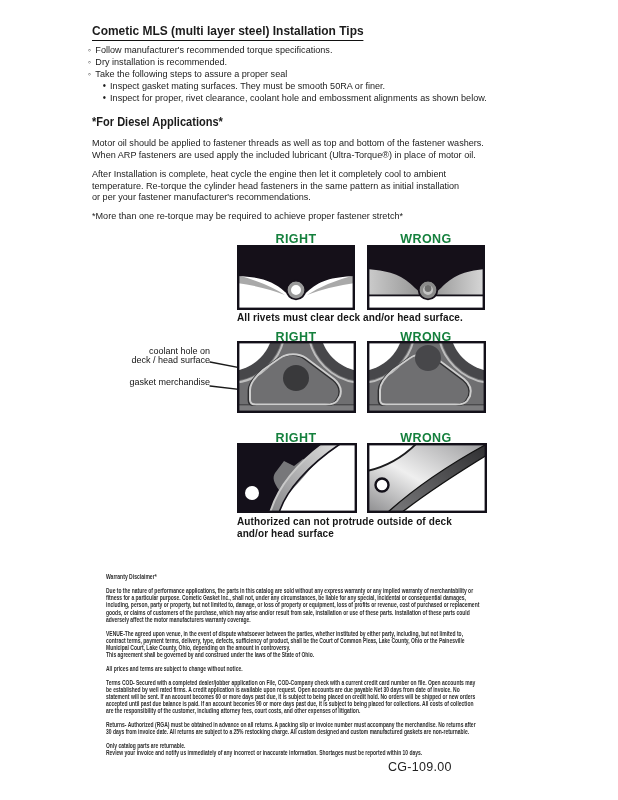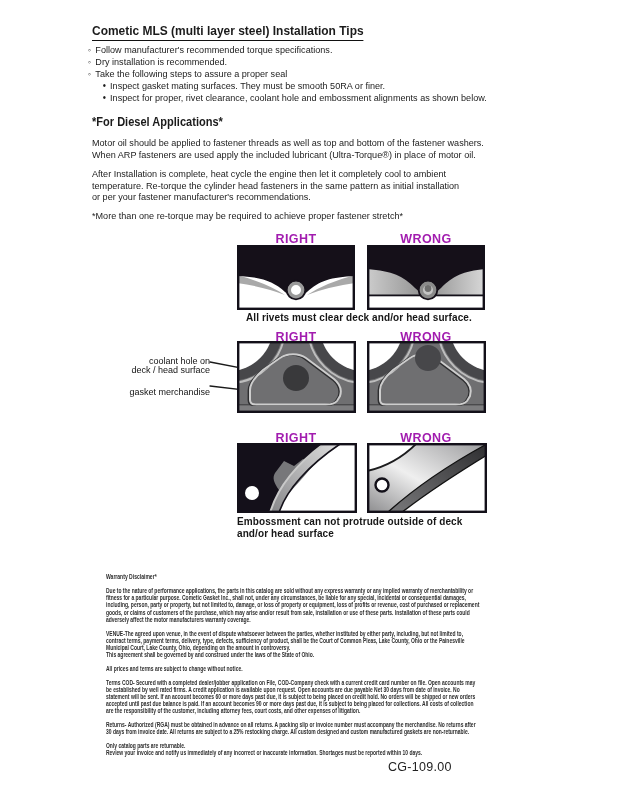--- a/index.html
+++ b/index.html
@@ -15,27 +15,27 @@
   .brow{display:flex;align-items:flex-start;white-space:nowrap;}
   .brow .mark{width:8px;flex:0 0 8px;font-size:9px;}
   .brow.sub{margin-left:16px;}
   .brow.sub .mark{font-size:10px;}
   
   .diesel{position:absolute;left:92px;top:117px;width:540px;font-size:9.9px;line-height:11.4px;}
   .diesel h2{font-size:12px;font-weight:bold;margin:0 0 9px 0;}
   .diesel p{margin:0 0 8px 0;white-space:pre-line;}
   
   .dg-label{position:absolute;width:118px;text-align:center;font-size:12.5px;font-weight:600;
-            letter-spacing:.4px;color:#a21caf;}
+            letter-spacing:.4px;color:#15803d;}
   .dg-box{position:absolute;line-height:0;}
   .dg-box svg{display:block;}
   .caption{position:absolute;font-size:10px;font-weight:bold;letter-spacing:.1px;
            white-space:pre-line;line-height:12px;color:#161616;}
   .side-label{position:absolute;width:94px;text-align:right;font-size:9px;line-height:9.4px;
-              white-space:pre-line;color:#141414;margin-top:10px;}
+              white-space:pre-line;color:#141414;}
   .leaders{position:absolute;left:203px;top:352px;pointer-events:none;}
   
   .warranty{position:absolute;left:106px;top:573px;width:560px;
             transform:scaleX(0.79);transform-origin:0 0;
             font-size:6.3px;font-weight:700;line-height:7.15px;color:#2e2e2e;}
   .warranty h3{font-size:6.4px;margin:0 0 7px 0;}
   .warranty p{margin:0 0 6.6px 0;white-space:pre-line;}
   
   .footer{position:absolute;left:388px;top:760px;font-size:12.5px;letter-spacing:.3px;color:#222;}
 </style>
@@ -109,21 +109,21 @@
       <rect x="0" y="24" width="118" height="26" fill="url(#g1)"></rect>
       <rect x="0" y="49.5" width="118" height="1.8" fill="#131019"></rect>
       <path d="M0,0 H118 V24 C96,26 86,31 74,43 Q61,56 48,43 C36,31 26,26 0,24 Z" fill="#151019"></path>
       <circle cx="61" cy="45" r="7" fill="#c4c4c4" stroke="#8a8a8a" stroke-width="4"></circle>
       <circle cx="61" cy="45" r="9.3" fill="none" stroke="#151019" stroke-width="1.8"></circle>
       <circle cx="61" cy="43.5" r="3.4" fill="#6e6e6e"></circle>
       <rect x="1.2" y="1.2" width="115.6" height="62.6" fill="none" stroke="#131019" stroke-width="2.4"></rect>
     </svg>
   </div>
 
-  <div class="caption" style="left:246px;top:312px;">All rivets must clear deck and/or head surface.</div>
+  <div class="caption" style="left:237px;top:312px;">All rivets must clear deck and/or head surface.</div>
 
   <div class="dg-label" style="left:237px;top:330px;">RIGHT</div>
   <div class="dg-label" style="left:367px;top:330px;">WRONG</div>
 
   <div class="side-label" style="left:116px;top:347px;">coolant hole on
 deck / head surface</div>
   <div class="side-label" style="left:116px;top:378px;">gasket merchandise</div>
 
   <svg class="leaders" width="100" height="48" viewBox="0 0 100 48">
     <line x1="7" y1="10" x2="90" y2="26" stroke="#1a1a1a" stroke-width="1.3" stroke-linecap="round"></line>
@@ -208,21 +208,21 @@
       <path d="M0,28 C18,24 36,14 50,0 L120,0 L120,6 C82,27 46,53 26,70 L0,70 Z" fill="url(#g4)"></path>
       <path d="M0,28 C18,24 36,14 50,0" fill="none" stroke="#1c1c1e" stroke-width="1.8"></path>
       <path d="M20,70 C42,50 78,24 118,2 L120,2 L120,12 C84,34 52,56 34,70 Z" fill="url(#g5)"></path>
       <path d="M20,70 C42,50 78,24 118,2" fill="none" stroke="#111" stroke-width="1.4"></path>
       <path d="M34,70 C52,56 84,34 120,12" fill="none" stroke="#111" stroke-width="1.4"></path>
       <circle cx="15" cy="42" r="6.5" fill="#fff" stroke="#131019" stroke-width="2.4"></circle>
       <rect x="1.2" y="1.2" width="117.6" height="67.6" fill="none" stroke="#131019" stroke-width="2.4"></rect>
     </svg>
   </div>
 
-  <div class="caption" style="left:237px;top:516px;">Embossment can not protrude outside of deck
+  <div class="caption" style="left:237px;top:516px;">Authorized can not protrude outside of deck
 and/or head surface</div>
 
   <div class="warranty">
     <h3>Warranty Disclaimer*</h3>
     <p>Due to the nature of performance applications, the parts in this catalog are sold without any express warranty or any implied warranty of merchantability or
 fitness for a particular purpose.  Cometic Gasket Inc., shall not, under any circumstances, be liable for any special, incidental or consequential damages,
 including, person, party or property, but not limited to, damage, or loss of property or equipment, loss of profits or revenue, cost of purchased or replacement
 goods, or claims of customers of the purchase, which may arise and/or result from sale, installation or use of these parts.  Installation of these parts could
 adversely affect the motor manufacturers warranty coverage.</p>
     <p>VENUE-The agreed upon venue, in the event of dispute whatsoever between the parties, whether instituted by either party, including, but not limited to,

